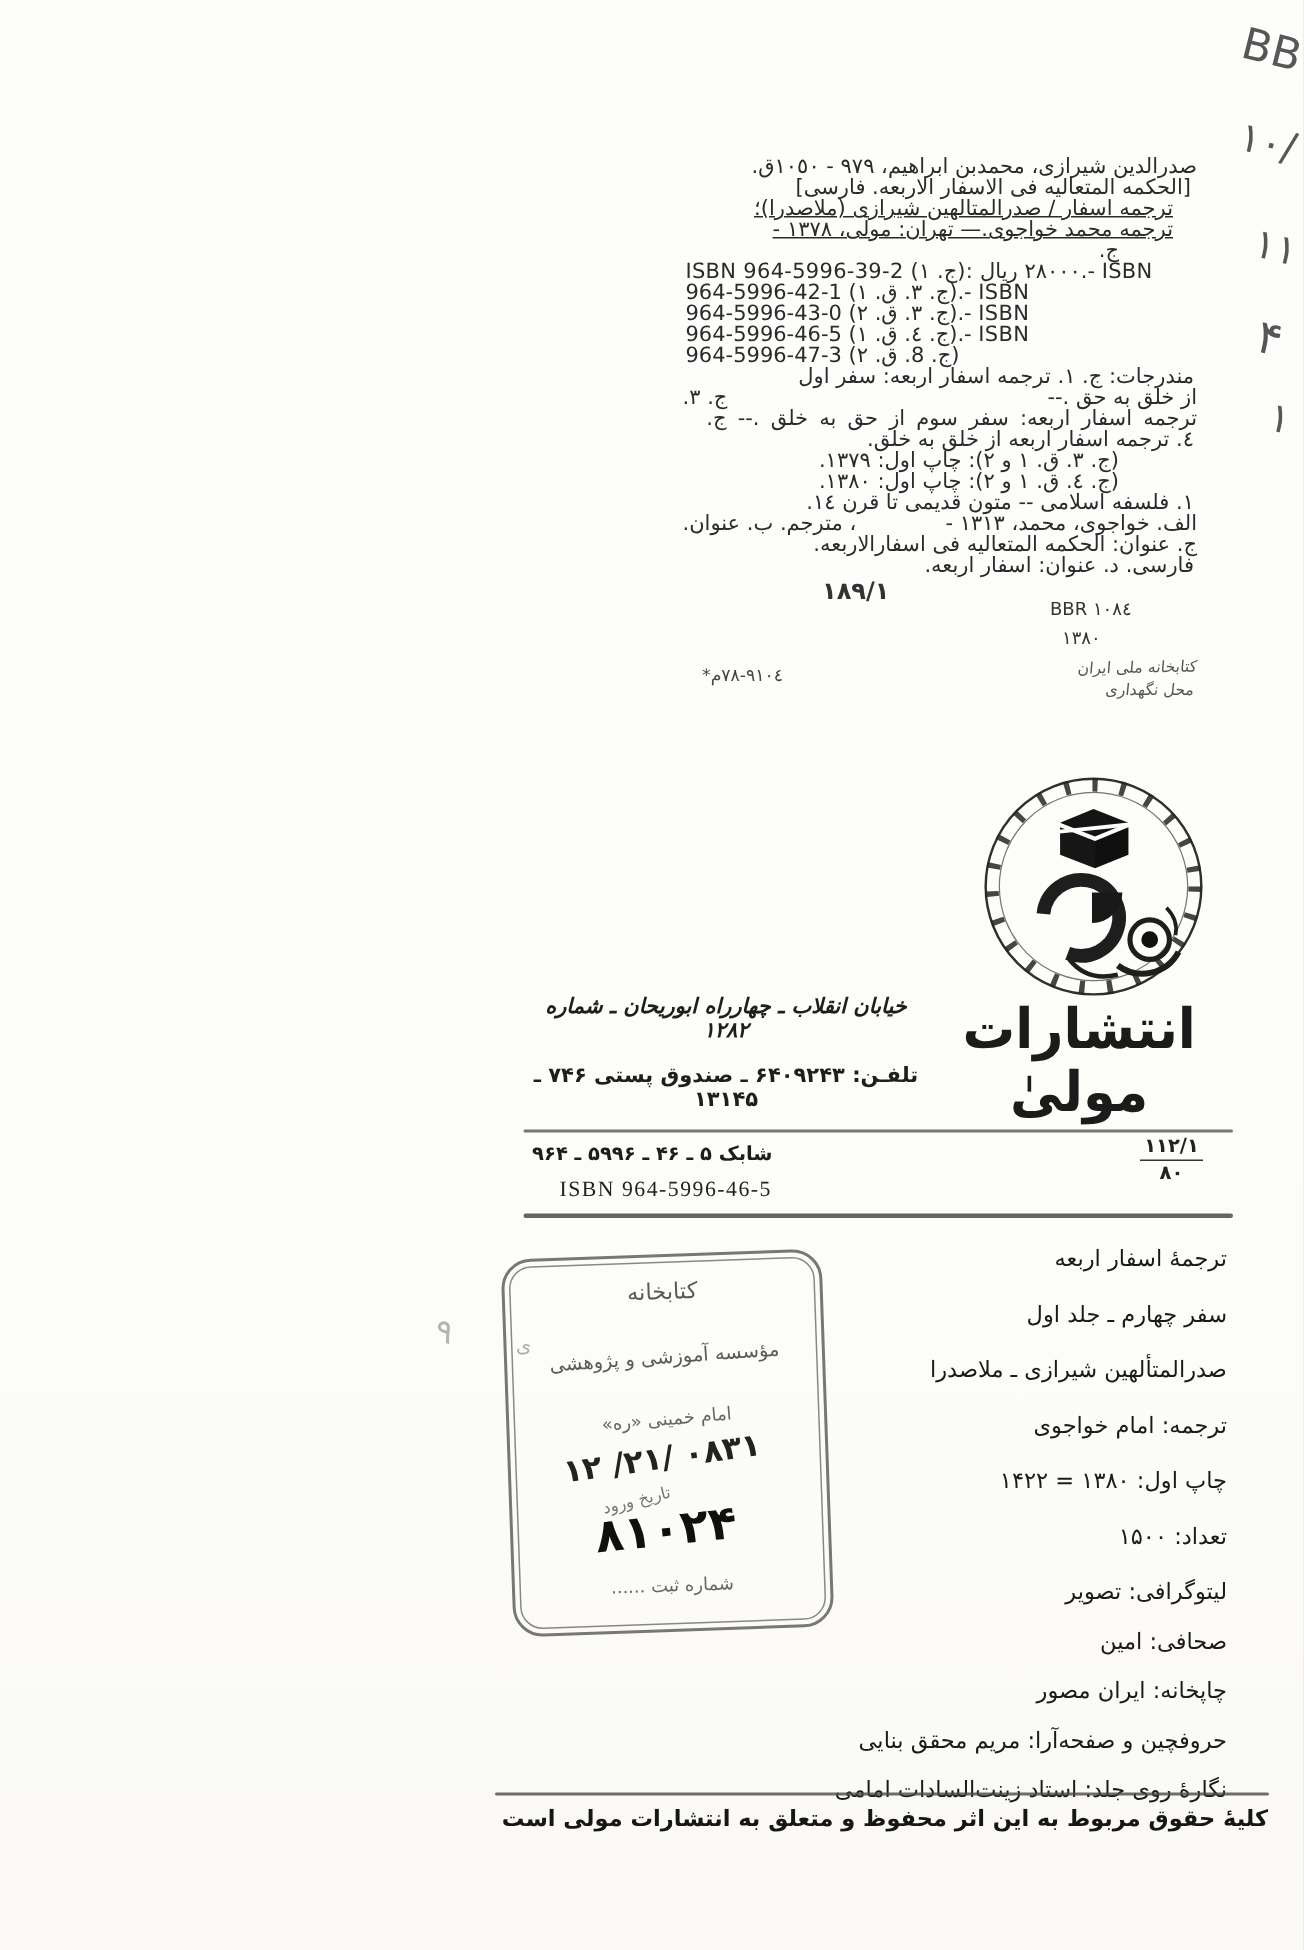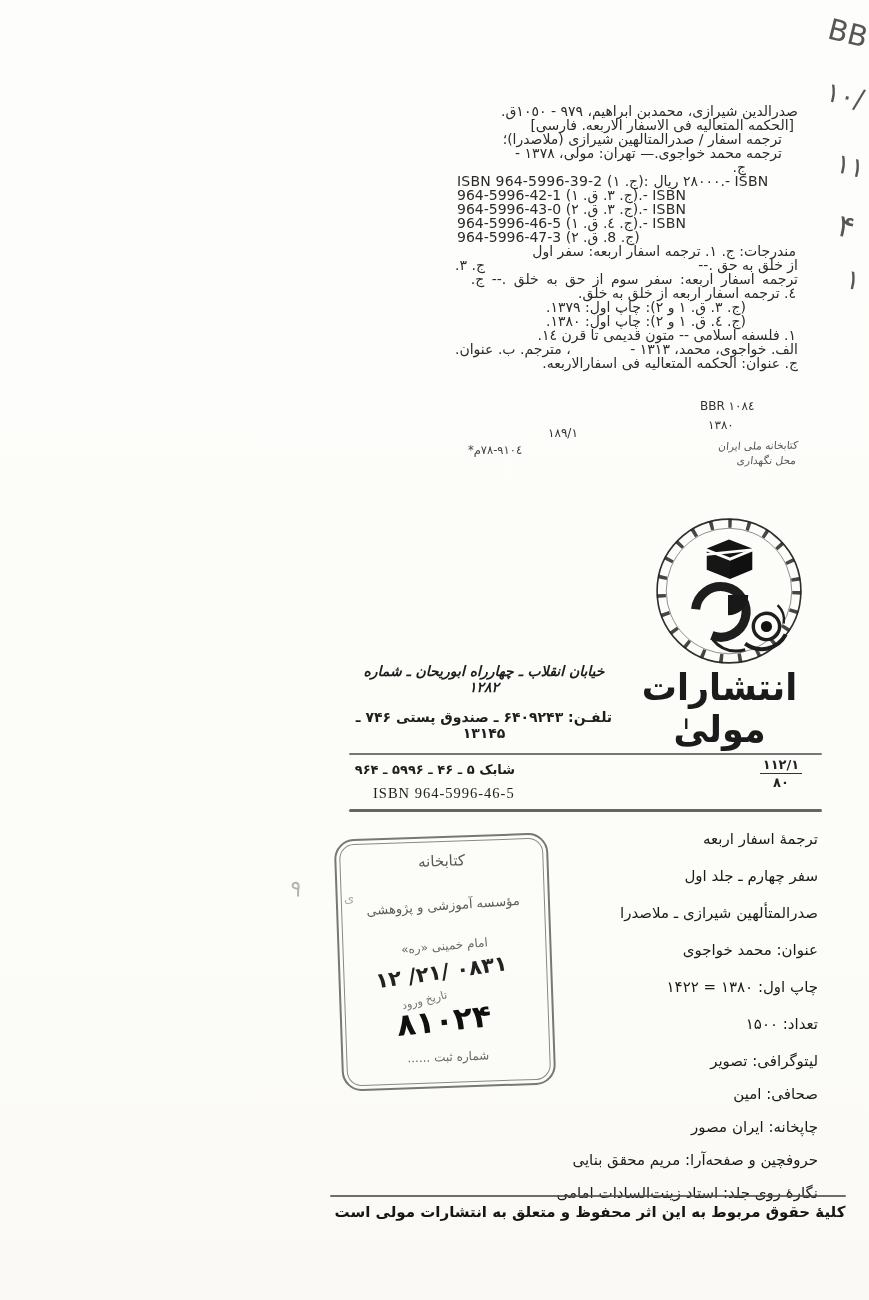--- a/index.html
+++ b/index.html
@@ -9,30 +9,30 @@
     overflow:hidden;
     font-family:"DejaVu Sans",sans-serif;color:#222;
   }
   
   .catalog{
     position:absolute;left:455px;top:104px;width:343px;
     direction:rtl;text-align:right;
     font-size:14px;line-height:14px;color:#2b2b2b;letter-spacing:.2px;
   }
   .catalog .ln{white-space:nowrap;}
-  .ind1{padding-right:4px;} .ind2{padding-right:16px;} .ind3{padding-right:52px;}
+  .ind1{padding-right:4px;} .ind2{padding-right:16px;text-decoration:underline;} .ind3{padding-right:52px;}
   .ind4{padding-right:10px;} .ind5{padding-right:2px;}
   .ltr-ln{direction:ltr;text-align:left;padding-left:2px;}
   .split{display:flex;justify-content:space-between;}
   .ls1{letter-spacing:1.6px;}
   .ws1{word-spacing:3px;}
   
   .callno-class{position:absolute;left:700px;top:399px;font-size:12px;color:#333;}
   .callno-year{position:absolute;left:708px;top:418px;font-size:12px;color:#333;}
-  .callno-cutter{position:absolute;left:548px;top:426px;font-size:12px;color:#333;}
+  .callno-cutter{position:absolute;left:548px;top:384px;font-size:16px;color:#333;font-weight:bold;}
   .bidi-vis{direction:ltr;unicode-bidi:bidi-override;}
   .natlib-name{position:absolute;left:648px;top:440px;width:150px;font-size:10.5px;color:#555;transform:skewX(-6deg) rotate(-1deg);direction:rtl;}
   .natlib-role{position:absolute;left:676px;top:454px;width:120px;font-size:10.5px;color:#555;transform:skewX(-6deg);direction:rtl;}
   .natlib-code{position:absolute;left:468px;top:443px;font-size:11.5px;color:#444;}
   
   .edge-note{position:absolute;color:#3a3a3a;font-size:27px;transform:rotate(14deg);opacity:.85;}
   .en0{left:828px;top:16px;font-size:29px;}
   .en1{left:826px;top:80px;}
   .en2{left:836px;top:150px;}
   .en3{left:838px;top:208px;font-size:31px;}
@@ -106,20 +106,21 @@
     <div class="ln ws1">ترجمه اسفار اربعه: سفر سوم از حق به خلق .-- ج.</div>
     <div class="ln ind5">٤. ترجمه اسفار اربعه از خلق به خلق.</div>
     <div class="ln ind3">(ج. ٣. ق. ١ و ٢): چاپ اول: ١٣٧٩.</div>
     <div class="ln ind3">(ج. ٤. ق. ١ و ٢): چاپ اول: ١٣٨٠.</div>
     <div class="ln ind5 ls1">١. فلسفه اسلامی -- متون قدیمی تا قرن ١٤.</div>
     <div class="ln split">
       <span>الف. خواجوی، محمد، ١٣١٣ -</span>
       <span>، مترجم. ب. عنوان.</span>
     </div>
     <div class="ln ls1">ج. عنوان: الحکمه المتعالیه فی اسفارالاربعه.</div>
+    <div class="ln ind5">فارسی. د. عنوان: اسفار اربعه.</div>
   </div>
 
   <div class="callno-class bidi-vis">BBR ١٠٨٤</div>
   <div class="callno-year bidi-vis">١٣٨٠</div>
   <div class="callno-cutter bidi-vis">١٨٩/١</div>
   <div class="natlib-name">کتابخانه ملی ایران</div>
   <div class="natlib-role">محل نگهداری</div>
   <div class="natlib-code bidi-vis">*م٧٨-٩١٠٤</div>
 
   <div class="edge-note en0">BB</div>
@@ -163,21 +164,21 @@
   <div class="fraction">
     <div class="num bidi-vis">۱۱۲/۱</div>
     <div class="den">۸۰</div>
   </div>
   <div class="rule rule2"></div>
 
   <div class="details">
     <div class="dl">ترجمهٔ اسفار اربعه</div>
     <div class="dl">سفر چهارم ـ جلد اول</div>
     <div class="dl">صدرالمتألهین شیرازی ـ ملاصدرا</div>
-    <div class="dl">عنوان: محمد خواجوی</div>
+    <div class="dl">ترجمه: امام خواجوی</div>
     <div class="dl">چاپ اول: ۱۳۸۰ = ۱۴۲۲</div>
     <div class="dl">تعداد: ۱۵۰۰</div>
     <div class="dl">لیتوگرافی: تصویر</div>
     <div class="dl">صحافی: امین</div>
     <div class="dl">چاپخانه: ایران مصور</div>
     <div class="dl">حروفچین و صفحه‌آرا: مریم محقق بنایی</div>
     <div class="dl">نگارهٔ روی جلد: استاد زینت‌السادات امامی</div>
   </div>
 
   <div class="stamp">

